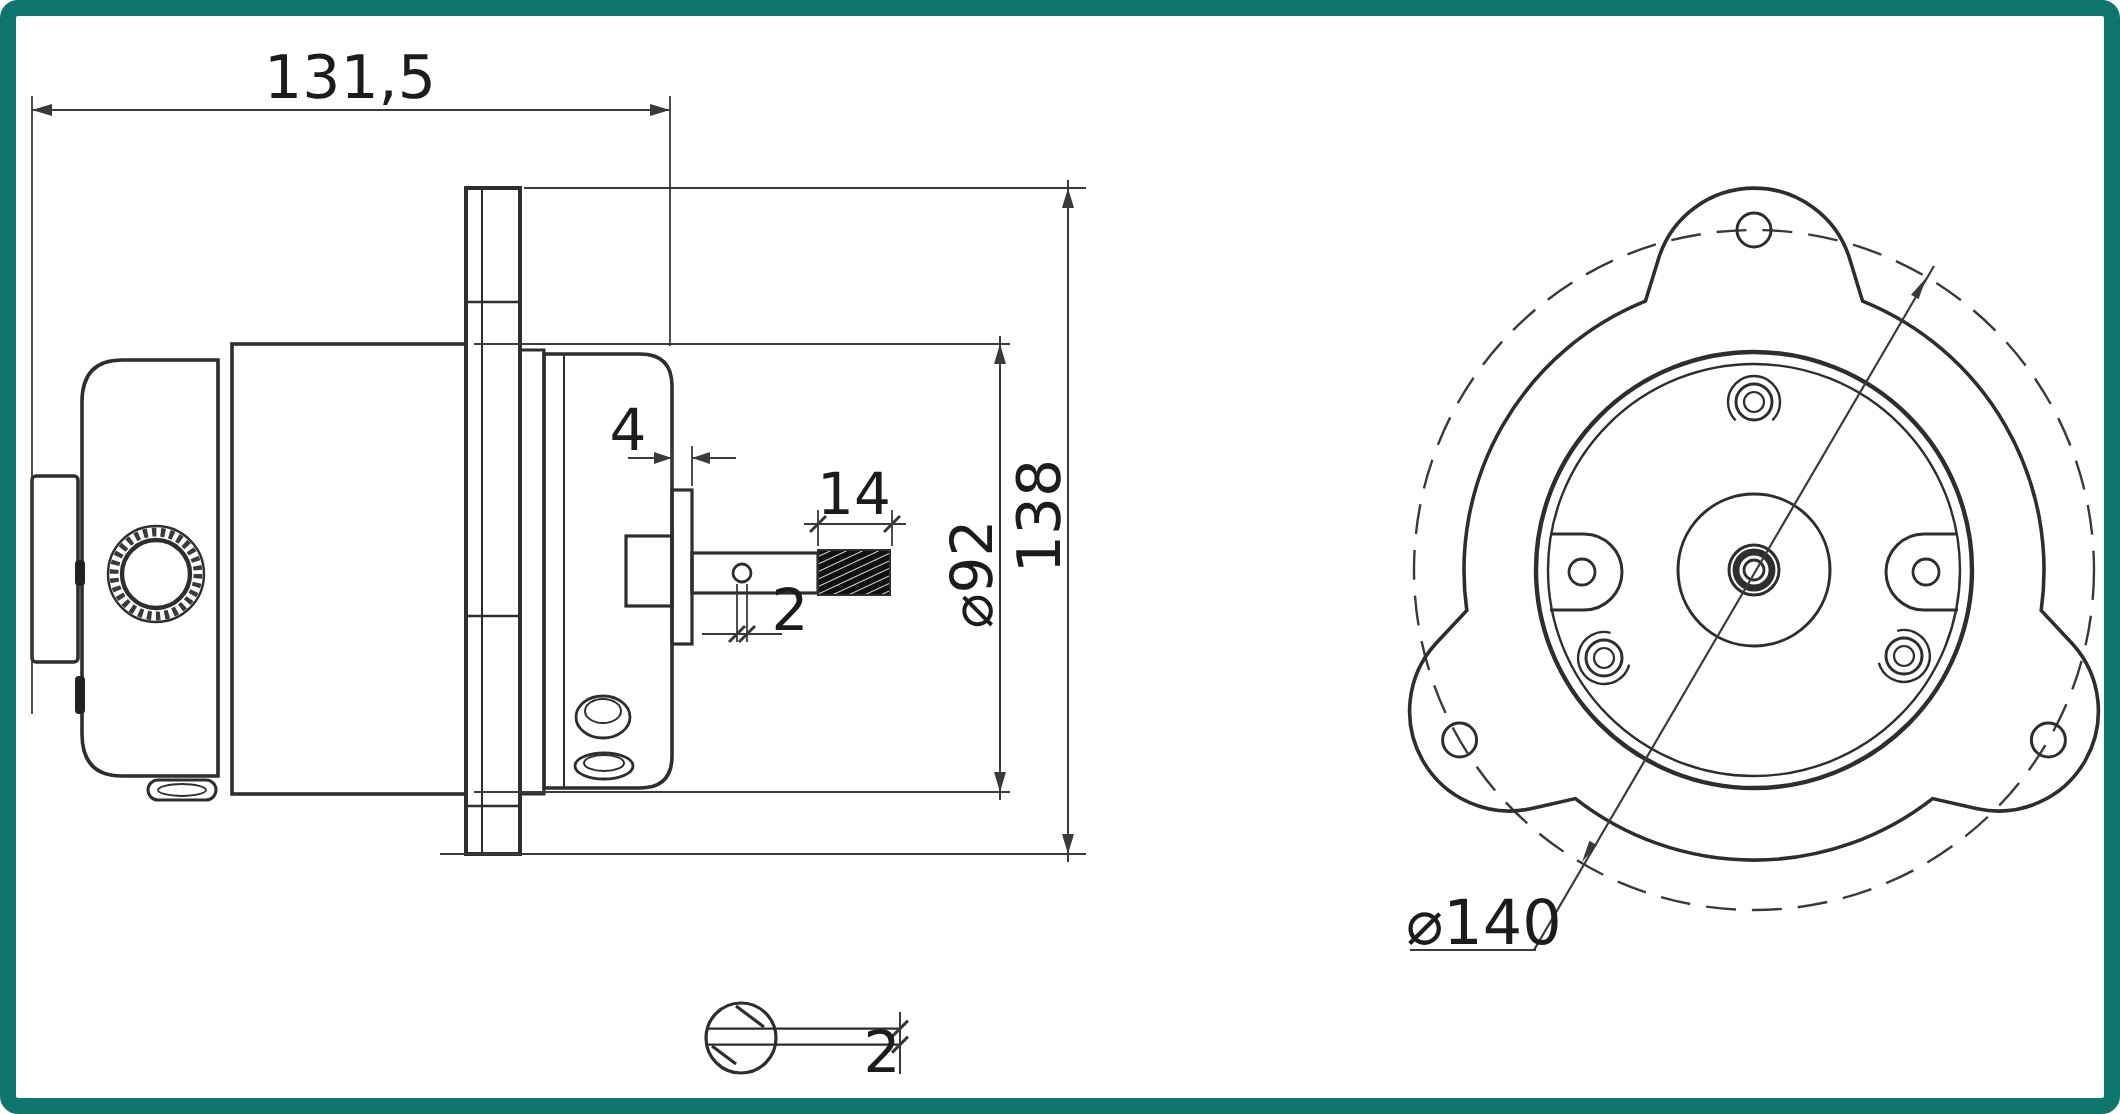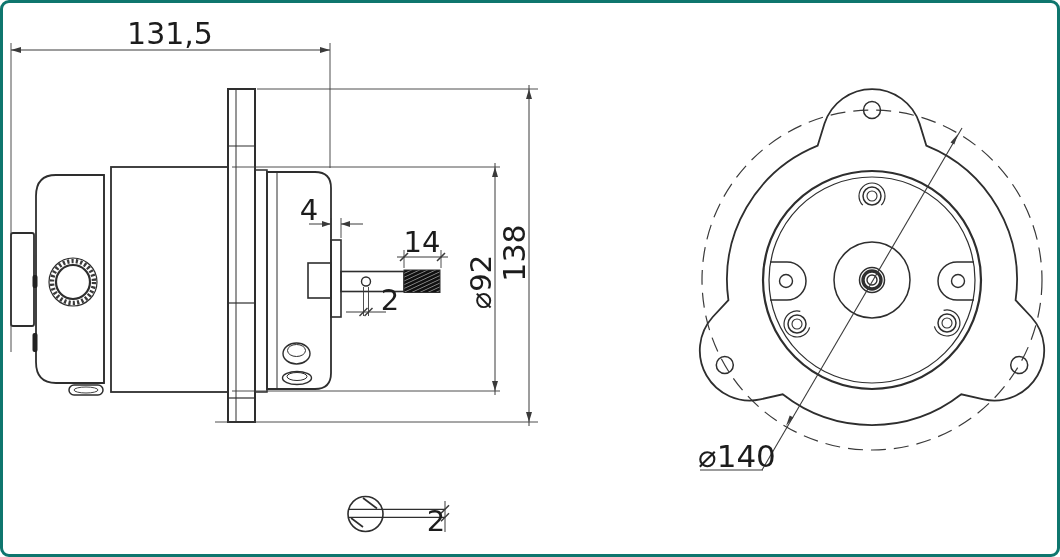--- a/index.html
+++ b/index.html
@@ -1,20 +1,20 @@
 <!DOCTYPE html>
 <html><head>
 <meta charset="utf-8">
 <style>
   html,body{margin:0;padding:0;background:#fff;}
   .frame{
     position:relative;
     width:1060px;height:557px;
     box-sizing:border-box;
-    border:3px solid #0f766e;
+    border:8px solid #0f766e;
     border-radius:9px;
     background:#ffffff;
     overflow:hidden;
     font-family:"DejaVu Sans","Liberation Sans",sans-serif;
   }
   svg{display:block;}
   text{
     fill:#1c1c1c;
     font-family:"DejaVu Sans","Liberation Sans",sans-serif;
   }

